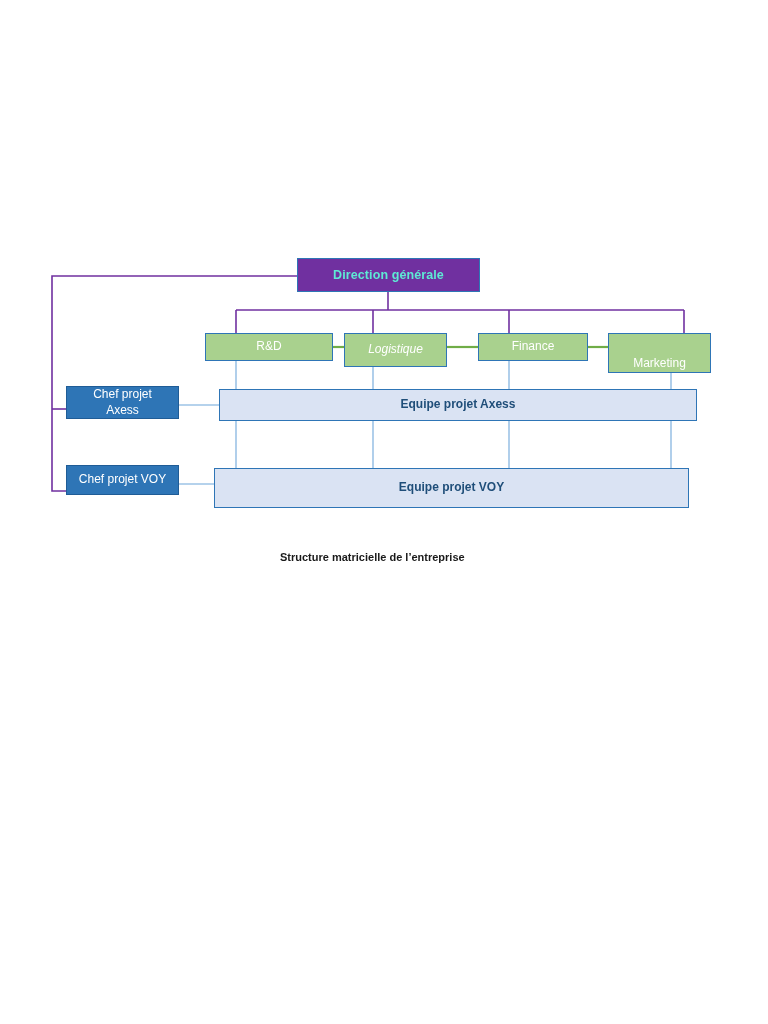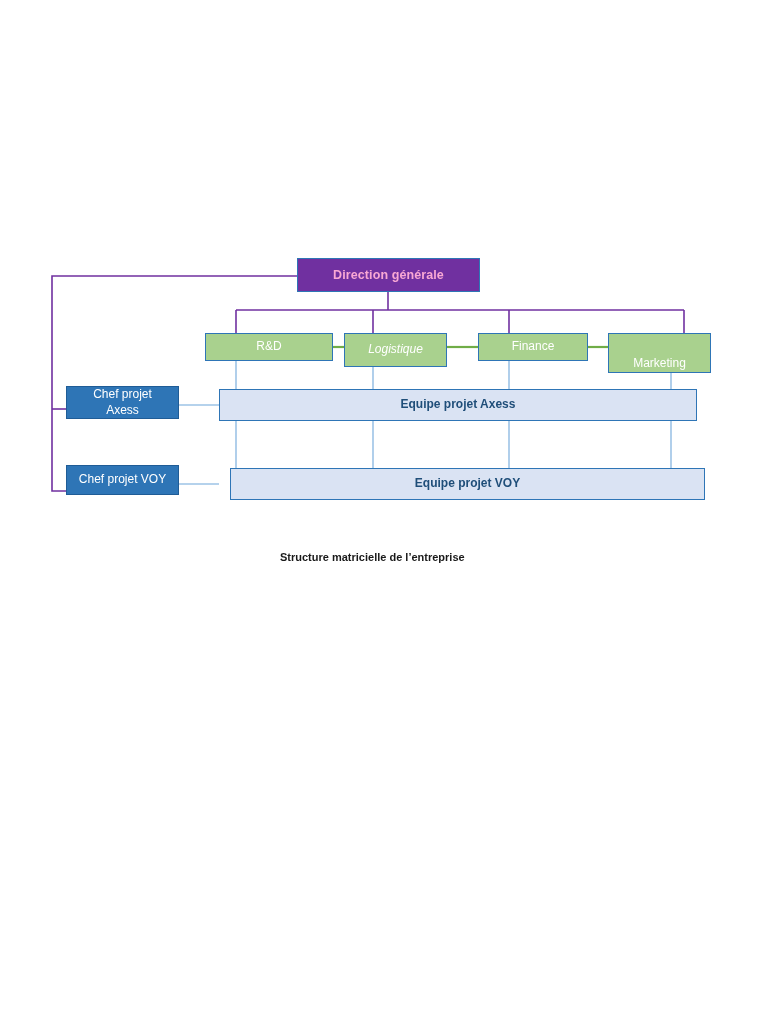--- a/index.html
+++ b/index.html
@@ -27,21 +27,21 @@
     display: flex;
     align-items: center;
     justify-content: center;
     text-align: center;
     line-height: 1.32;
     z-index: 3;
   }
   .node-exec {
     background: #7030A0;
     border: 1px solid #2E75B6;
-    color: #f9a8d4;
+    color: #5eead4;
     font-size: 12.5px;
     font-weight: bold;
     letter-spacing: .1px;
   }
   .node-dept {
     background: #A9D18E;
     border: 1px solid #2E75B6;
     color: #ffffff;
     font-size: 12px;
   }
@@ -117,17 +117,17 @@
   <span class="chef-label-line">Chef projet</span>
   <span class="chef-label-line">Axess</span>
 </div>
 <div class="node node-chef" style="left:66px; top:465px; width:113px; height:30px;">
   <span class="chef-label-line">Chef projet VOY</span>
 </div>
 
 <div class="node node-team" style="left:219px; top:389px; width:478px; height:32px;">
   <span>Equipe projet  Axess</span>
 </div>
-<div class="node node-team" style="left:230px; top:468px; width:475px; height:32px;">
+<div class="node node-team" style="left:214px; top:468px; width:475px; height:40px;">
   <span>Equipe projet  VOY</span>
 </div>
 
 <div class="caption" style="left:280px; top:551px;">Structure matricielle de l’entreprise</div>
 
 </body></html>

